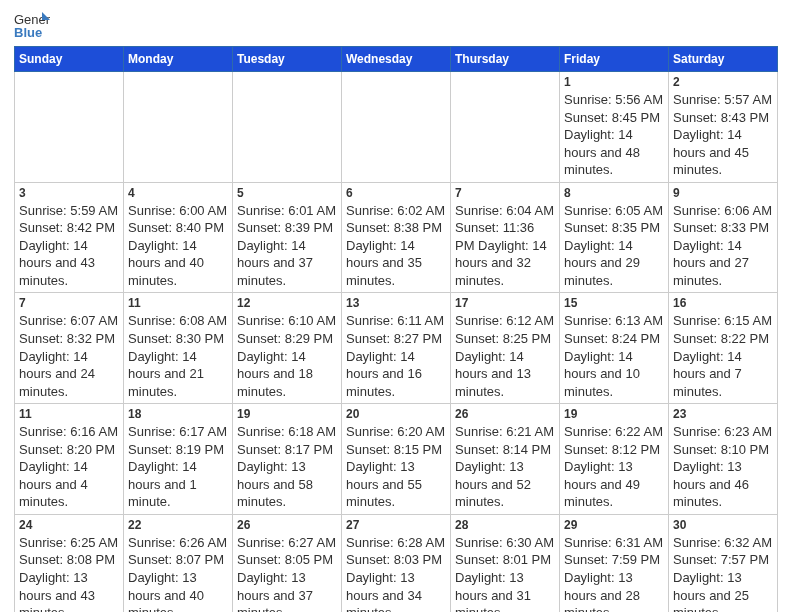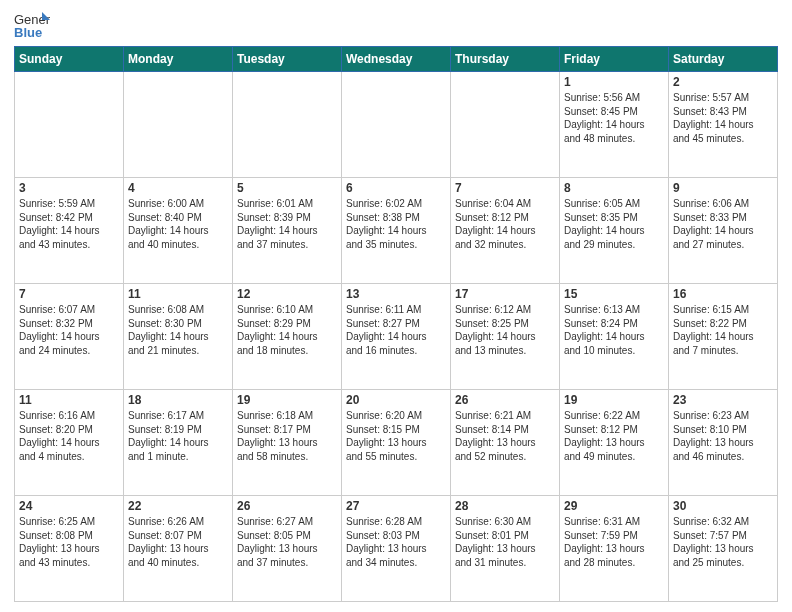--- a/index.html
+++ b/index.html
@@ -46,21 +46,21 @@
       color: #555;
     }
     .calendar {
       flex: 1;
       border: 1px solid #ccc;
       border-collapse: collapse;
       width: 100%;
       table-layout: fixed;
     }
     .calendar th {
-      background-color: #0f766e;
+      background-color: #1d4ed8;
       color: #fff;
       font-size: 12px;
       font-weight: bold;
       padding: 5px 4px;
       text-align: left;
       border: 1px solid #2e6aab;
     }
     .calendar td {
       border: 1px solid #ccc;
       vertical-align: top;
@@ -69,21 +69,21 @@
       color: #333;
       height: 74px;
     }
     .day-num {
       font-size: 12px;
       font-weight: bold;
       display: block;
       margin-bottom: 2px;
     }
     .day-info {
-      font-size: 10px;
+      font-size: 13px;
       line-height: 1.35;
       color: #333;
     }
     .empty-cell {
       background: #fff;
     }
     .last-row td {
       height: 68px;
     }
   </style>
@@ -158,21 +158,21 @@
           </td>
           <td>
             <span class="day-num">6</span>
             <div class="day-info">Sunrise: 6:02 AM
 Sunset: 8:38 PM
 Daylight: 14 hours and 35 minutes.</div>
           </td>
           <td>
             <span class="day-num">7</span>
             <div class="day-info">Sunrise: 6:04 AM
-Sunset: 8:12 PM
+Sunset: 11:36 PM
 Daylight: 14 hours and 32 minutes.</div>
           </td>
           <td>
             <span class="day-num">8</span>
             <div class="day-info">Sunrise: 6:05 AM
 Sunset: 8:35 PM
 Daylight: 14 hours and 29 minutes.</div>
           </td>
           <td>
             <span class="day-num">9</span>

